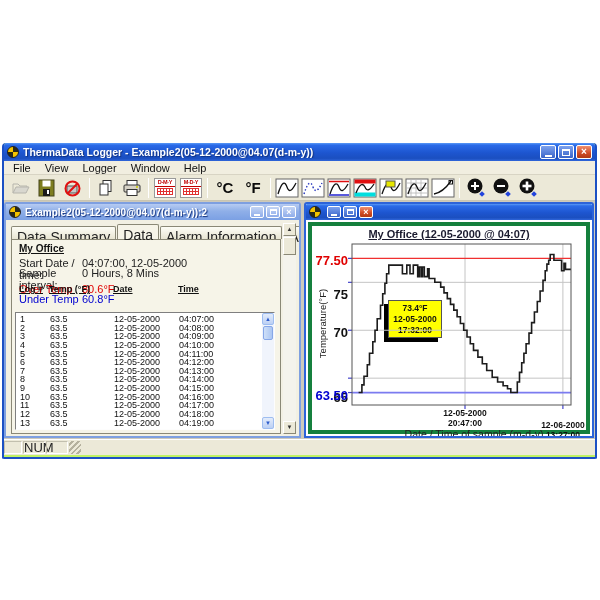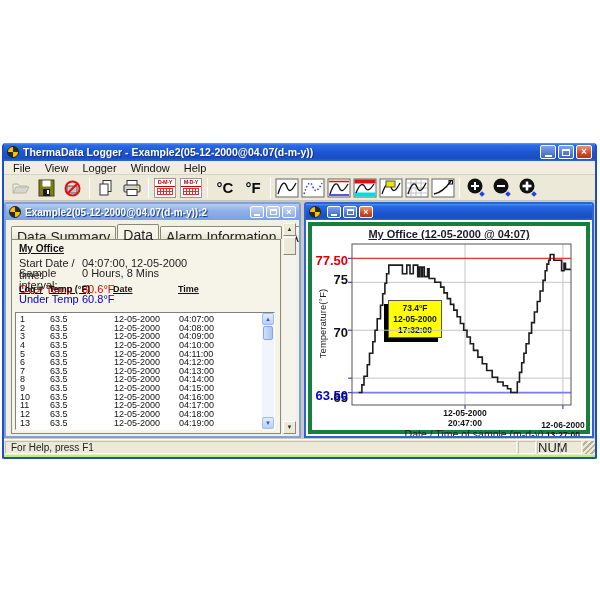--- a/index.html
+++ b/index.html
@@ -439,39 +439,38 @@
               <line x1="6" y1="150.54166666666669" x2="225" y2="150.54166666666669" stroke="#7b7bf0" stroke-width="1.8"></line>
               <line x1="2" y1="16.375" x2="6" y2="16.375" stroke="#4444cc" stroke-width="1.2"></line>
               <line x1="2" y1="40.33333333333334" x2="6" y2="40.33333333333334" stroke="#4444cc" stroke-width="1.2"></line>
               <line x1="2" y1="88.25000000000001" x2="6" y2="88.25000000000001" stroke="#4444cc" stroke-width="1.2"></line>
               <line x1="2" y1="136.16666666666669" x2="6" y2="136.16666666666669" stroke="#4444cc" stroke-width="1.2"></line>
               <line x1="2" y1="150.54166666666669" x2="6" y2="150.54166666666669" stroke="#4444cc" stroke-width="1.2"></line>
               <path d="M12.6 150.5H15.9 V142.9H18.0 V134.3H21.3 V122.7H23.5 V111.3H26.8 V99.8H29.0 V88.3H31.2 V76.7H34.5 V63.3H36.7 V51.8H38.9 V41.3H40.6 V31.7H42.8 V23.1H55.3 V23.1H56.4 V31.7H59.7 V31.7H60.8 V23.1H62.9 V23.1H64.0 V31.7H66.2 V31.7H67.3 V23.1H70.6 V23.1H71.7 V34.6H73.2 V25.0H75.0 V34.6H76.5 V25.0H78.3 V34.6H81.6 V26.9H83.1 V36.5H87.0 V36.5H88.8 V40.3H92.5 V40.3H94.7 V45.1H98.0 V50.9H101.3 V56.6H104.5 V62.4H107.8 V68.1H111.1 V74.8H114.4 V81.5H117.7 V88.3H121.0 V95.0H124.3 V101.7H127.5 V108.4H131.9 V115.1H136.3 V121.8H140.7 V128.5H146.2 V135.2H151.6 V140.0H157.1 V143.8H161.5 V146.7H164.8 V150.5H169.2 V150.5H171.3 V140.0H173.5 V130.4H175.7 V120.8H177.9 V111.3H180.1 V101.7H183.0 V91.1H185.6 V80.6H188.4 V70.0H191.3 V59.5H194.1 V49.0H197.0 V38.4H199.2 V28.8H200.9 V22.1H202.7 V18.3H204.2 V12.5H206.8 V12.5H207.9 V18.3H214.5 V18.3H215.6 V28.8H217.3 V28.8H218.0 V21.2H219.5 V27.4H225.0 V27.4" fill="none" stroke="#1c1c1c" stroke-width="1.6"></path>
               <rect x="6" y="2" width="219" height="161" fill="none" stroke="#555" stroke-width="1"></rect>
             </svg>
             <div class="ytick" style="top: 27.375px; color: rgb(224, 0, 0);">77.50</div>
-            <div class="ytick" style="top: 46px; color: rgb(17, 17, 17);">75</div>
+            <div class="ytick" style="top: 61px; color: rgb(17, 17, 17);">75</div>
             <div class="ytick" style="top: 99.25px; color: rgb(17, 17, 17);">70</div>
             <div class="ytick" style="top: 164px; color: rgb(17, 17, 17);">65</div>
             <div class="ytick" style="top: 161.542px; color: rgb(0, 0, 208);">63.50</div>
             <div class="xtick" style="left: 121.004px; top: 183px;">
               <div>12-05-2000</div>
               <div>20:47:00</div>
             </div>
             <div class="xtick" style="left: 218.897px; top: 195px;">
               <div>12-06-2000</div>
               <div>13:27:00</div>
             </div>
           </div>
       </div>
 
     </div>
 
     <div class="statusbar">
-      <span class="sb-msg">For Help, press F1</span>
       <span class="sb-pane"></span>
       <span class="sb-pane num">NUM</span>
       <span class="sb-pane" style="width:22px;"></span>
       <span class="sb-grip"></span>
     </div>
 
   </div>
 </div>
 
 </body></html>

